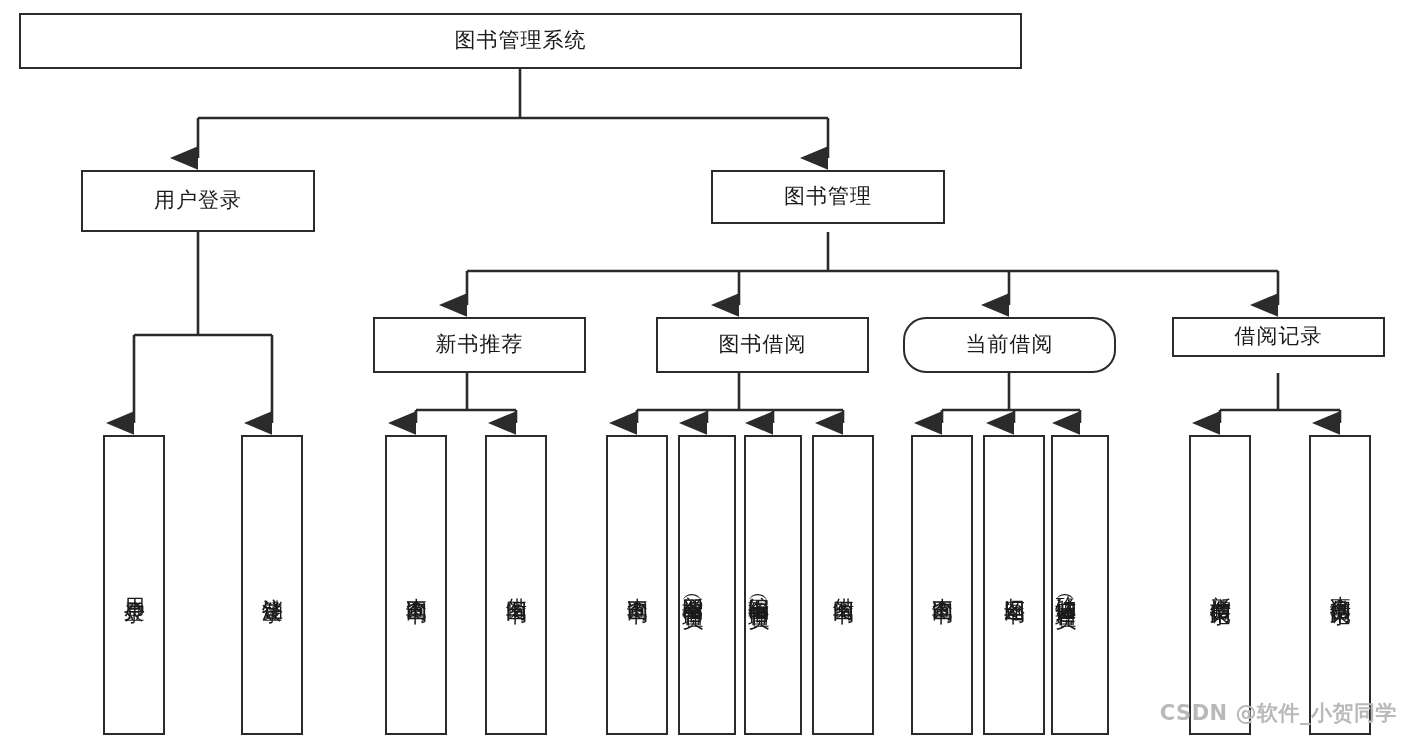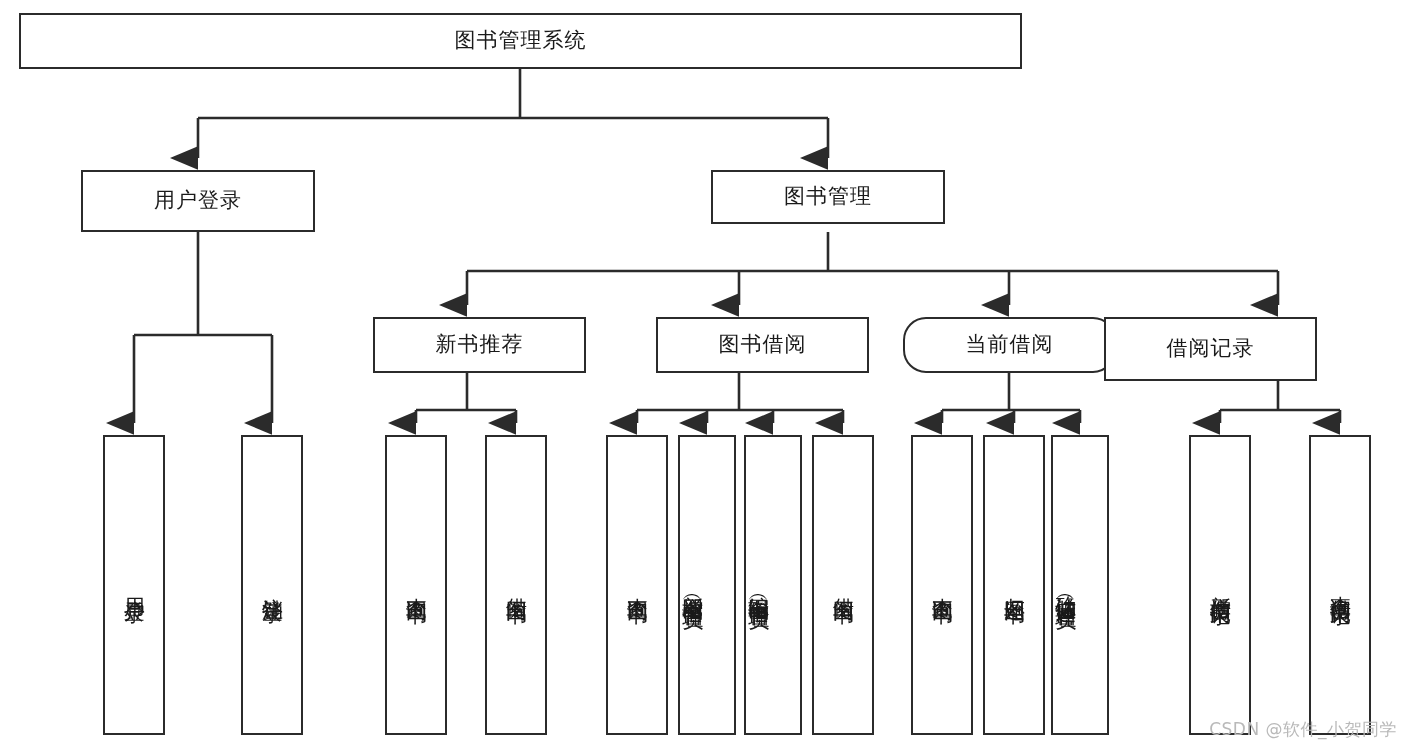--- a/index.html
+++ b/index.html
@@ -54,25 +54,26 @@
     position: absolute;
     left: 0;
     top: 0;
     width: 1405px;
     height: 747px;
     pointer-events: none;
   }
   #watermark {
     position: absolute;
     right: 8px;
-    bottom: 6px;
-    font-size: 17px;
+    bottom: 20px;
+    font-size: 21px;
     color: #b9b9b9;
     letter-spacing: 0.5px;
     white-space: nowrap;
+    font-weight: bold;
   }
 </style>
 </head>
 <body>
 
 <div id="canvas">
 
   <svg id="edges" viewBox="0 0 1405 747" xmlns="http://www.w3.org/2000/svg">
     <defs>
       <marker id="arrow" viewBox="0 0 10 12" refX="5" refY="11" markerWidth="9" markerHeight="11" orient="auto-start-reverse">
@@ -140,21 +141,21 @@
 
   <div class="node horiz" style="left:361px; top:317px; width:213px; height:56px;margin-left:12px;">
     <span class="label">新书推荐</span>
   </div>
   <div class="node horiz" style="left:633px; top:317px; width:213px; height:56px;margin-left:23px;">
     <span class="label">图书借阅</span>
   </div>
   <div class="node horiz" style="left:903px; top:317px; width:213px; height:56px;border-radius:23px;">
     <span class="label">当前借阅</span>
   </div>
-  <div class="node horiz" style="left:1104px; top:317px; width:213px; height:64px;">
+  <div class="node horiz" style="left:1172px; top:317px; width:213px; height:40px;">
     <span class="label">借阅记录</span>
   </div>
 
   <div class="node vert center" style="left:103px; top:435px; width:62px; height:300px;">
     <span class="label">用户登录</span>
   </div>
   <div class="node vert center" style="left:241px; top:435px; width:62px; height:300px;">
     <span class="label">注销登录</span>
   </div>
 

